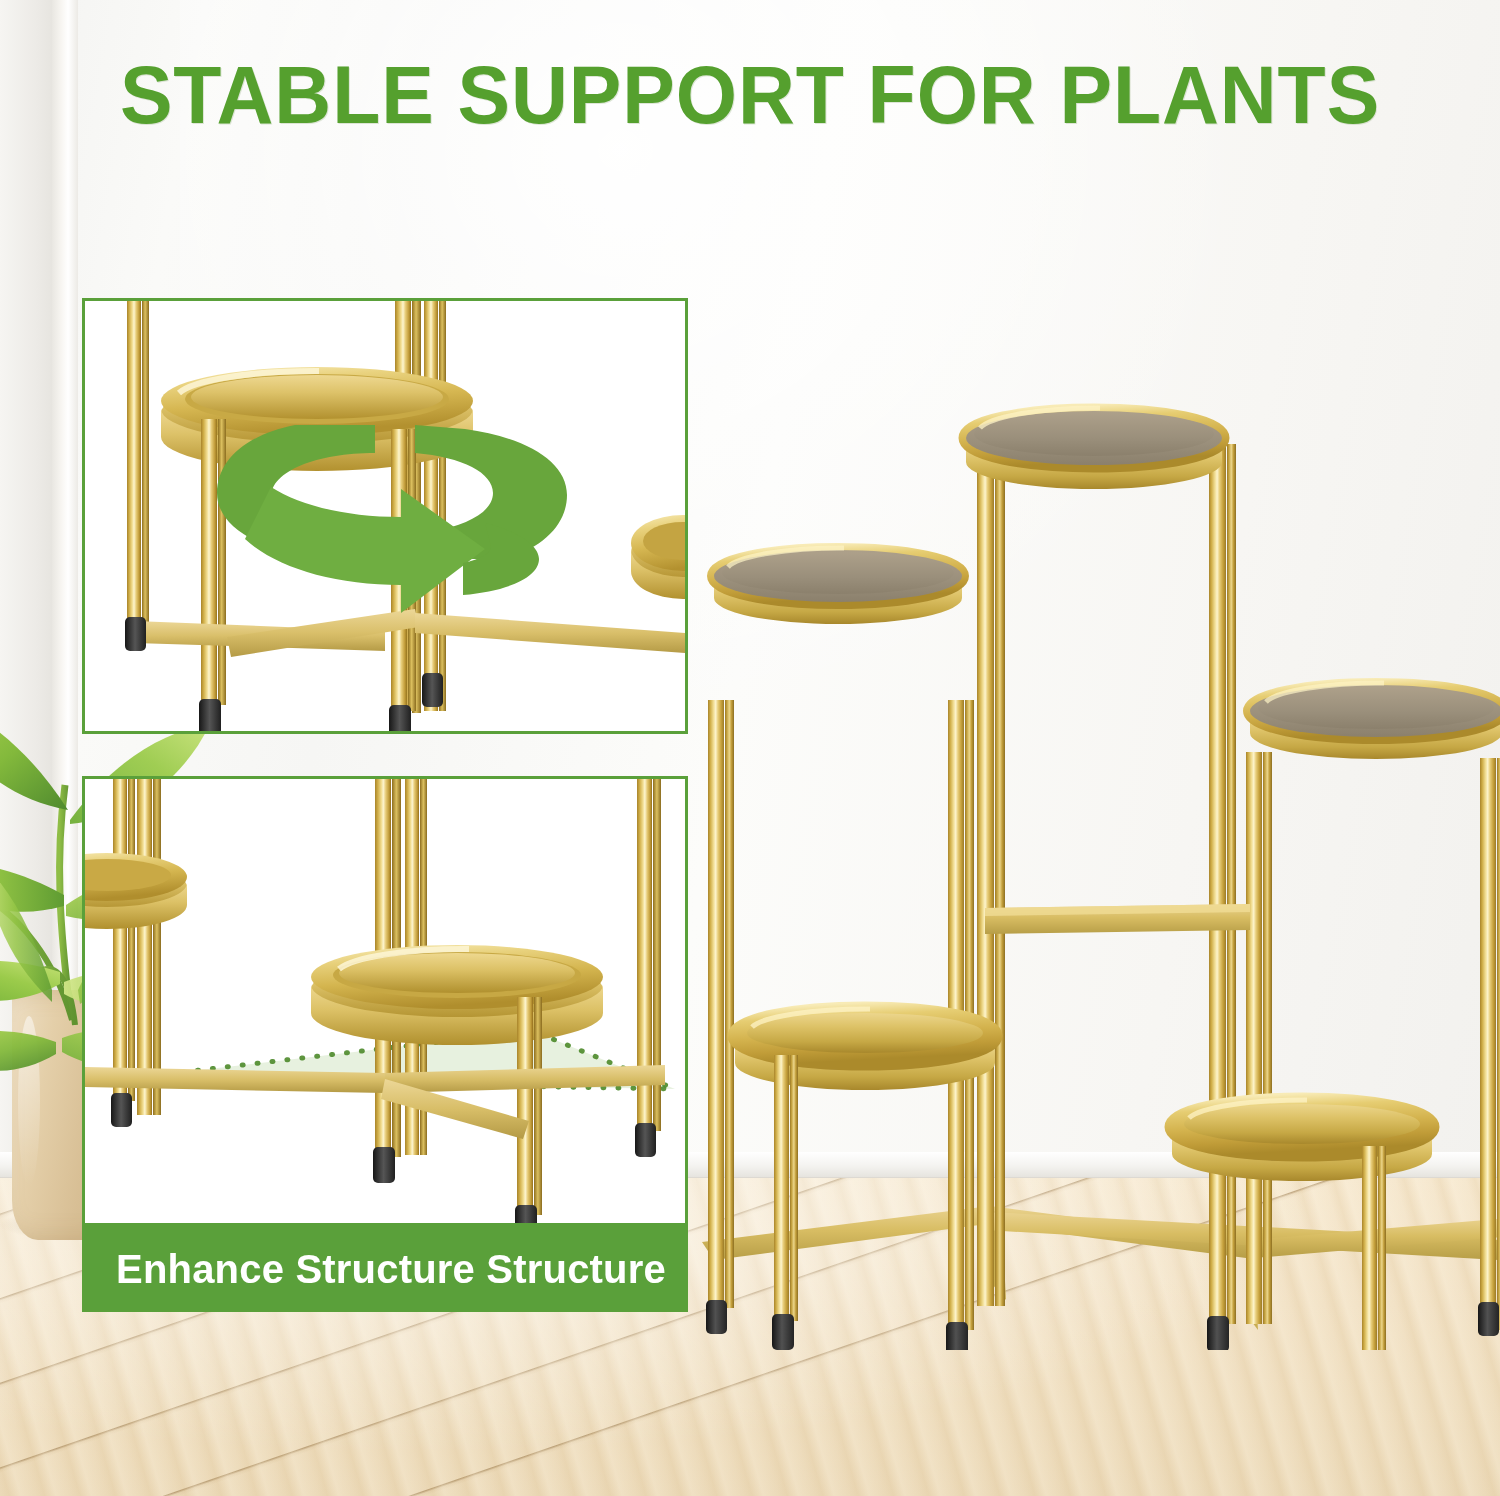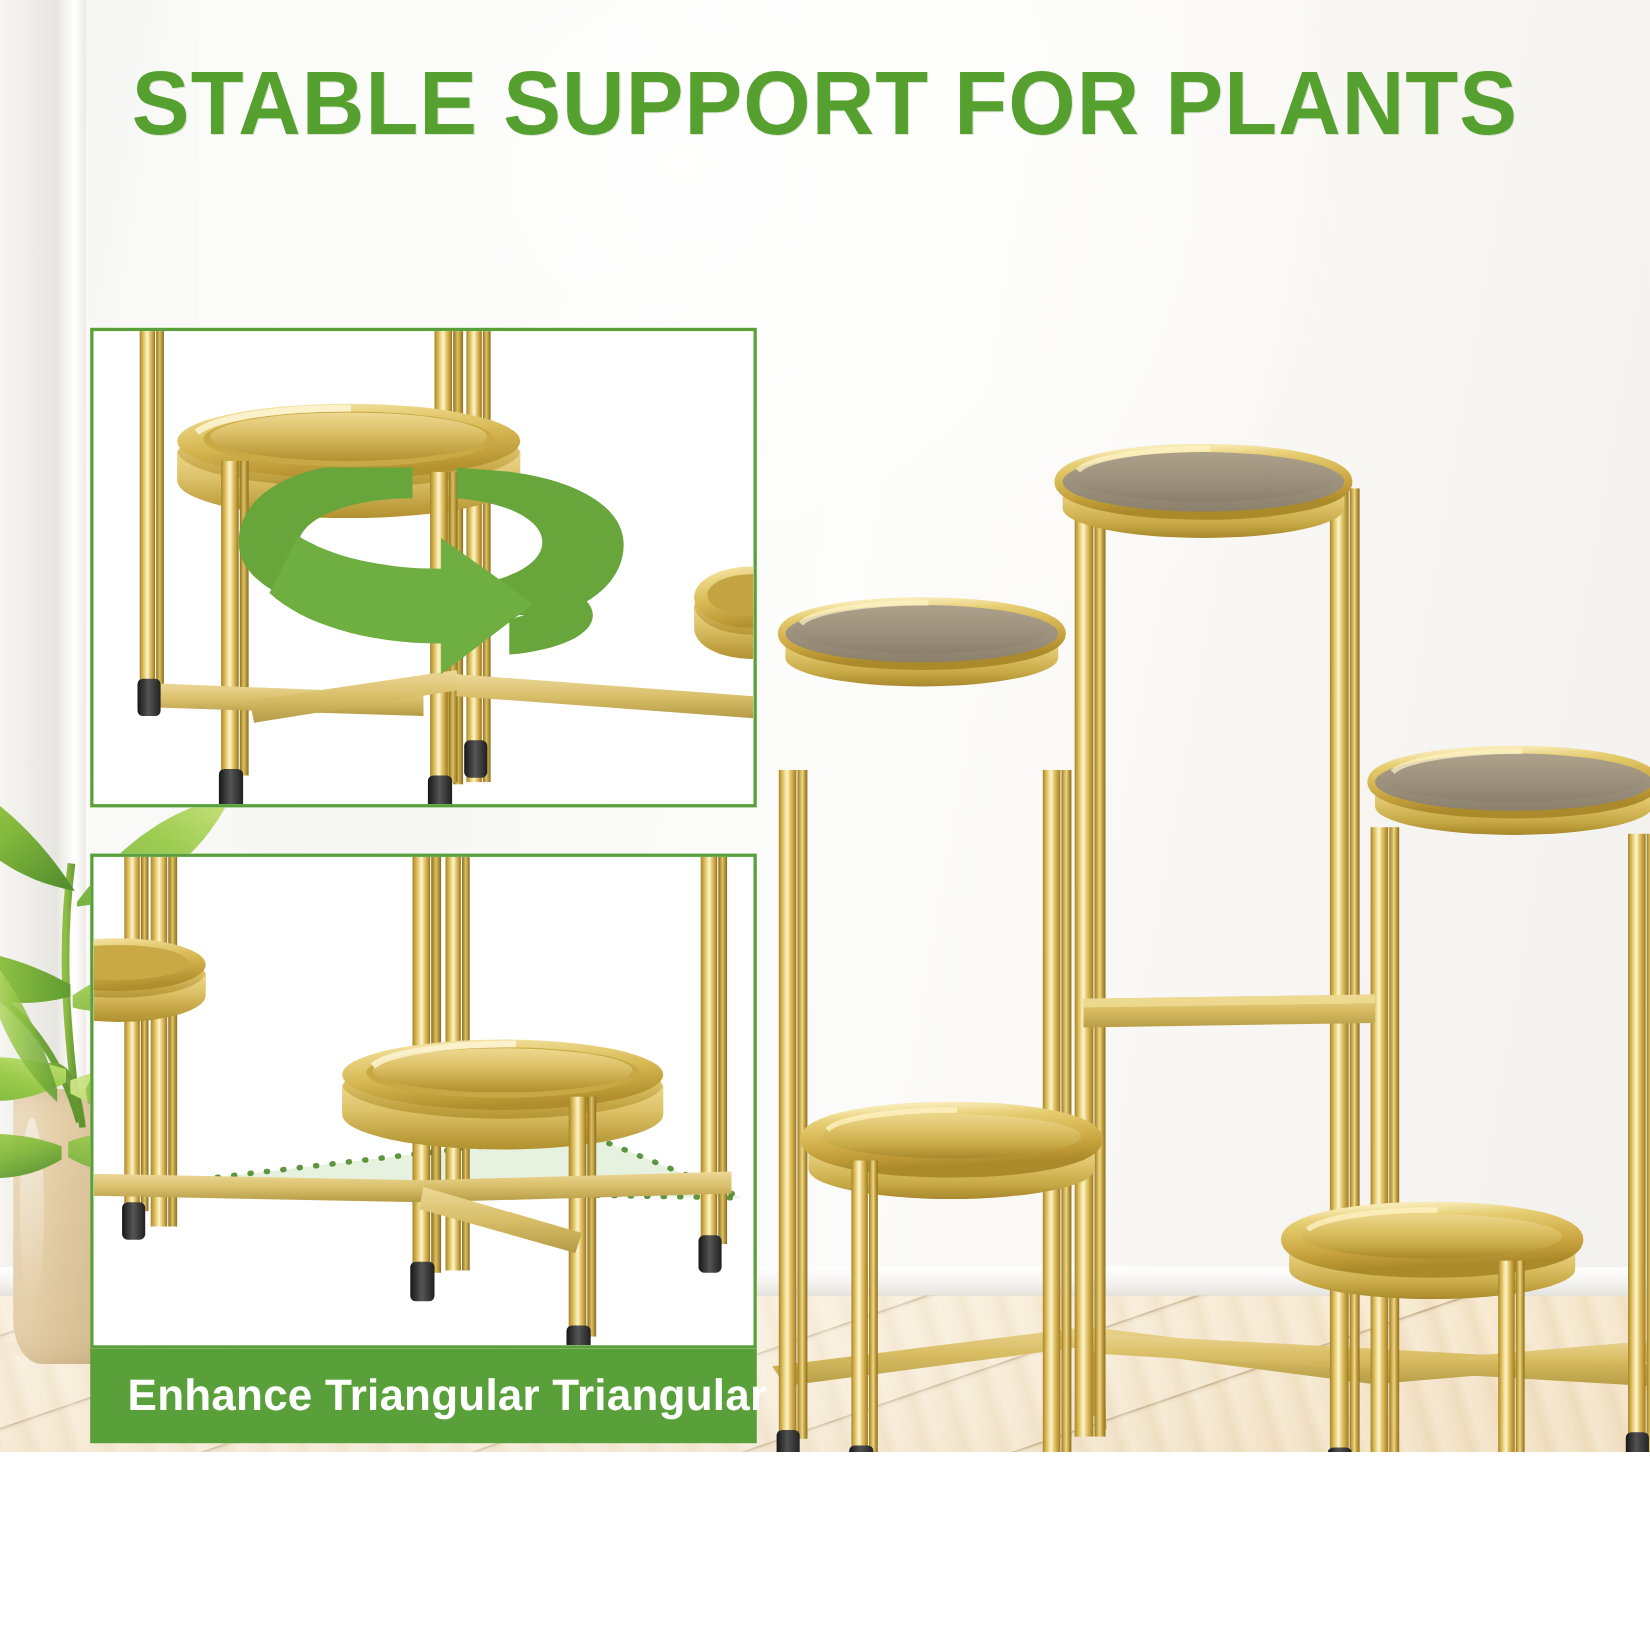--- a/index.html
+++ b/index.html
@@ -3,21 +3,21 @@
 <meta charset="utf-8">
 <title>Stable Support For Plants</title>
 <style>
   * { margin:0; padding:0; box-sizing:border-box; }
   html,body{ background:#ffffff; }
   body{
     width:1500px; height:1496px;
     font-family:"Liberation Sans","DejaVu Sans",sans-serif;
     overflow:hidden; position:relative;
   }
-  #stage{ position:absolute; inset:0; width:1500px; height:1320px; overflow:hidden; }
+  #stage{ position:absolute; inset:0; width:1500px; height:1496px; overflow:hidden; }
 
   
   .wall{
     position:absolute; left:0; top:0; width:1500px; height:1200px;
     background:
       linear-gradient(100deg,#f3f3f1 0%,#fafaf8 12%,#f6f6f4 26%,#fcfcfa 50%,#f7f6f3 78%,#f2f1ee 100%);
   }
   .wall-glow{
     position:absolute; left:180px; top:-120px; width:1100px; height:900px;
     background:radial-gradient(ellipse at 40% 30%, rgba(255,255,255,.95), rgba(255,255,255,0) 68%);
@@ -507,16 +507,16 @@
       </g>
 
       <rect x="26" y="314" width="21" height="34" rx="5" fill="url(#tft)"></rect>
       <rect x="430" y="426" width="22" height="36" rx="5" fill="url(#tft)"></rect>
       <rect x="550" y="344" width="21" height="34" rx="5" fill="url(#tft)"></rect>
       <rect x="288" y="368" width="22" height="36" rx="5" fill="url(#tft)"></rect>
     </svg>
   </div>
 
   <div class="caption-bar">
-    <span class="caption-text">Enhance Triangular Triangular</span>
+    <span class="caption-text">Enhance Structure Structure</span>
   </div>
 
 </div>
 
 </body></html>

